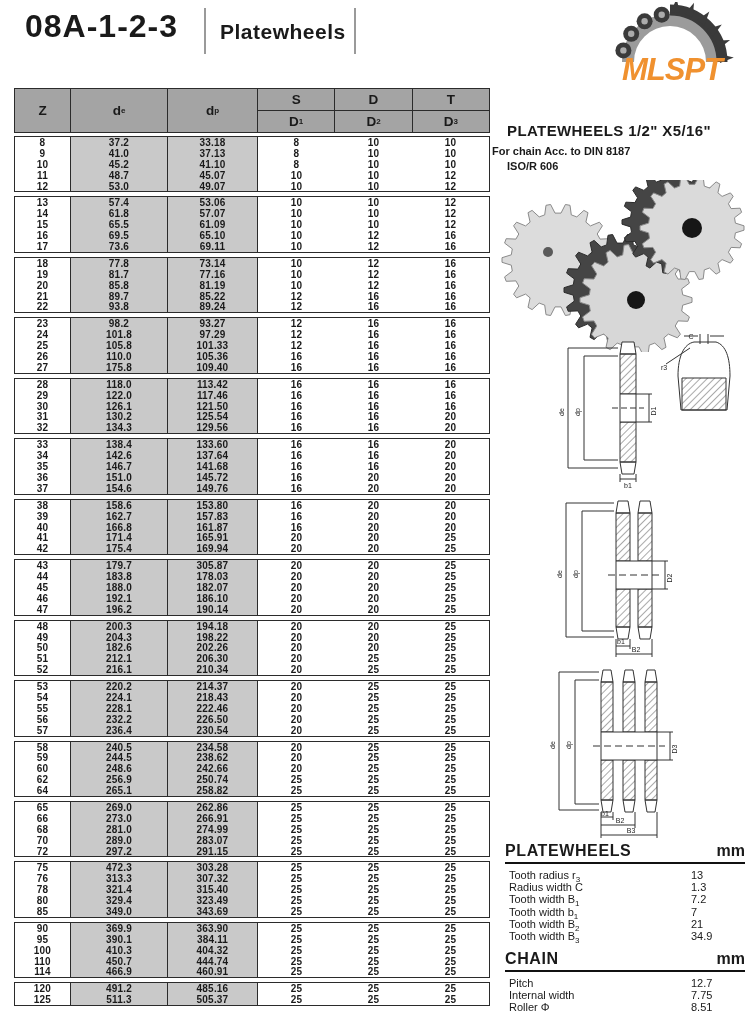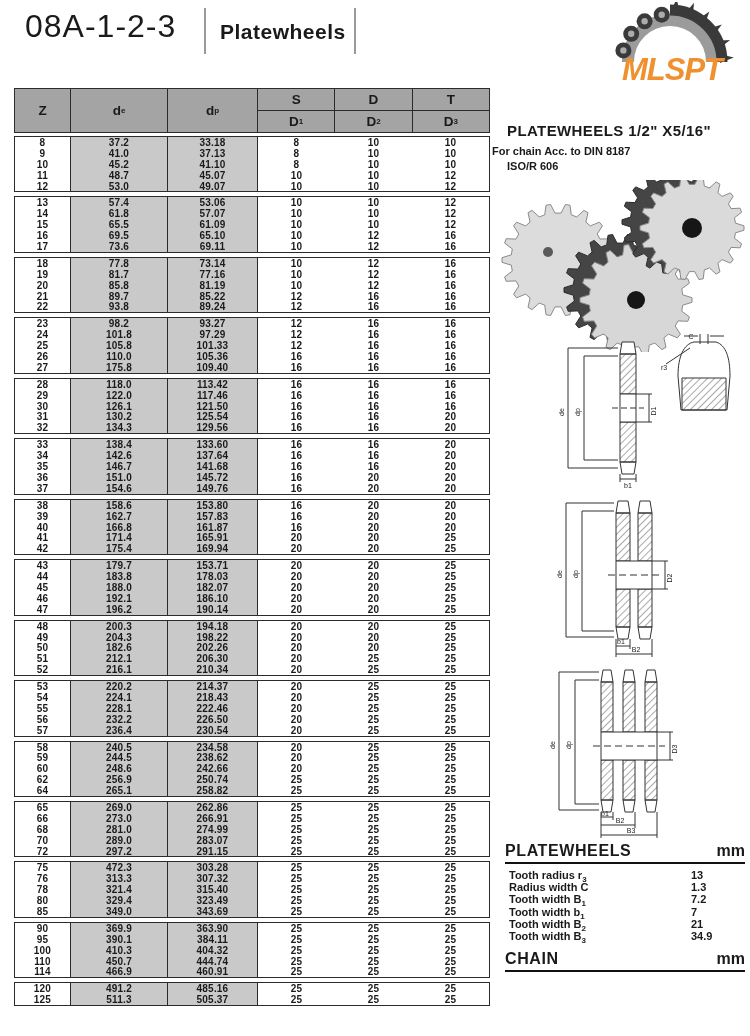--- a/index.html
+++ b/index.html
@@ -1,21 +1,21 @@
 <!DOCTYPE html>
 <html><head>
 <meta charset="utf-8">
 <style>
   html,body{margin:0;padding:0}
   body{width:750px;height:1036px;position:relative;background:#fff;
        font-family:"Liberation Sans",sans-serif;color:#1a1a1a;overflow:hidden}
   .abs{position:absolute}
 
   
-  #title{left:25px;top:8px;font-size:32px;font-weight:normal;letter-spacing:1px}
+  #title{left:25px;top:8px;font-size:32px;font-weight:bold;letter-spacing:1px}
   .vbar{width:2px;background:#9a9a9a;top:8px;height:46px}
   #vbar1{left:204px}
   #vbar2{left:354px}
   #product{left:220px;top:20px;font-size:21px;font-weight:bold;letter-spacing:.5px}
   #logo{left:598px;top:2px}
   #logo text{font-weight:bold;font-style:italic}
 
   
   #table{left:14px;top:88px;width:476px}
   .thead{display:flex;background:#a4a4a4;border:1.6px solid #2b2b2b;height:45px;
@@ -52,21 +52,21 @@
   .dwg text{font-size:7px;fill:#222;font-family:"Liberation Sans",sans-serif}
   .dwg line,.dwg path,.dwg rect,.dwg polygon{vector-effect:non-scaling-stroke}
 
   .spec{left:505px;width:240px}
   #spec0{top:842px}
   #spec1{top:950px}
   .spec-head{display:flex;justify-content:space-between;align-items:flex-end;
              border-bottom:2.6px solid #111;padding-bottom:2px;margin-bottom:5px}
   .spec-title{font-size:16px;font-weight:bold;letter-spacing:.6px}
   .spec-unit{font-size:16px;font-weight:bold}
-  .spec-row{position:relative;font-size:11px;font-weight:bold;line-height:12.2px;padding-left:4px}
+  .spec-row{position:relative;font-size:11px;font-weight:normal;line-height:12.2px;padding-left:4px}
   .spec-val{position:absolute;left:186px}
 </style>
 </head>
 <body>
 
 <div class="abs" id="title">08A-1-2-3</div>
 <div class="abs vbar" id="vbar1"></div>
 <div class="abs" id="product">Platewheels</div>
 <div class="abs vbar" id="vbar2"></div>
 
@@ -417,21 +417,21 @@
           <div class="tc c2">169.94</div>
           <div class="tc c3">20</div>
           <div class="tc c4">20</div>
           <div class="tc c5">25</div>
         </div>
       </div>
       <div class="tgroup">
         <div class="trow">
           <div class="tc c0">43</div>
           <div class="tc c1">179.7</div>
-          <div class="tc c2">153.71</div>
+          <div class="tc c2">305.87</div>
           <div class="tc c3">20</div>
           <div class="tc c4">20</div>
           <div class="tc c5">25</div>
         </div>
         <div class="trow">
           <div class="tc c0">44</div>
           <div class="tc c1">183.8</div>
           <div class="tc c2">178.03</div>
           <div class="tc c3">20</div>
           <div class="tc c4">20</div>
@@ -888,13 +888,18 @@
       <div class="spec-row"><span class="spec-label">Tooth width b<sub>1</sub></span><span class="spec-val">7</span></div>
       <div class="spec-row"><span class="spec-label">Tooth width B<sub>2</sub></span><span class="spec-val">21</span></div>
       <div class="spec-row"><span class="spec-label">Tooth width B<sub>3</sub></span><span class="spec-val">34.9</span></div>
     </div>
 </div>
 <div class="abs spec" id="spec1">
   <div class="spec-head">
     <span class="spec-title">CHAIN</span>
     <span class="spec-unit">mm</span>
   </div>
+  <div class="spec-rows">
+      <div class="spec-row"><span class="spec-label">Pitch</span><span class="spec-val">12.7</span></div>
+      <div class="spec-row"><span class="spec-label">Internal width</span><span class="spec-val">7.75</span></div>
+      <div class="spec-row"><span class="spec-label">Roller Φ</span><span class="spec-val">8.51</span></div>
+    </div>
 </div>
 
 </body></html>

